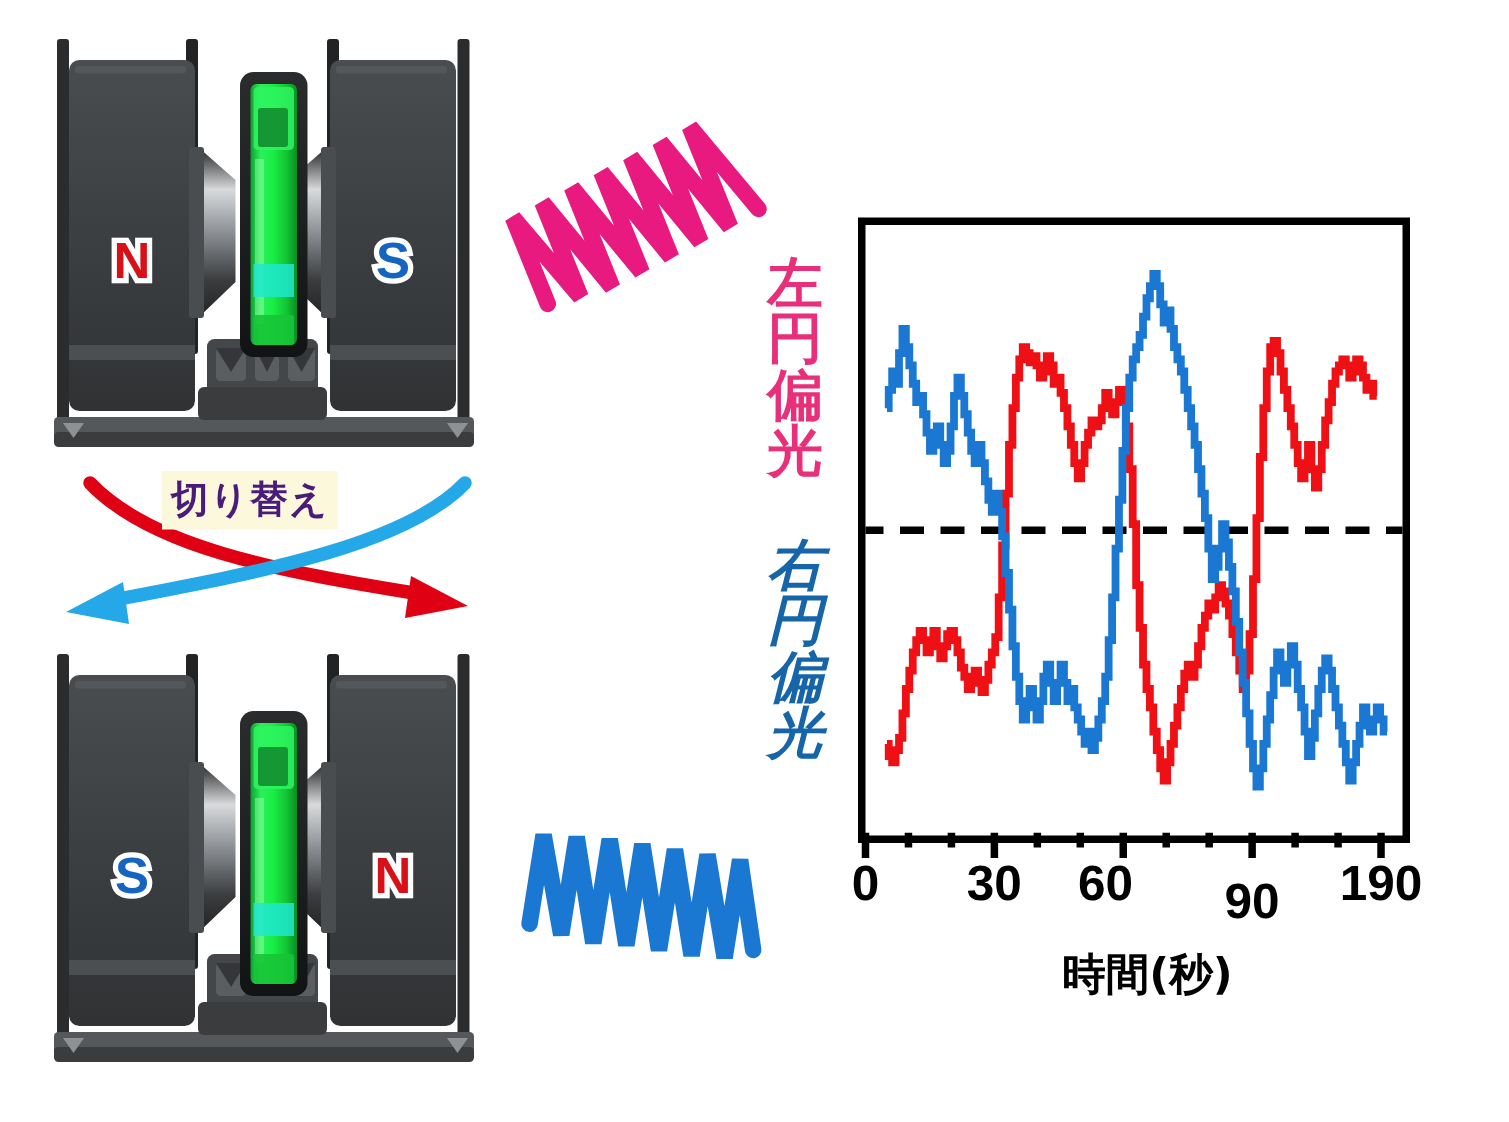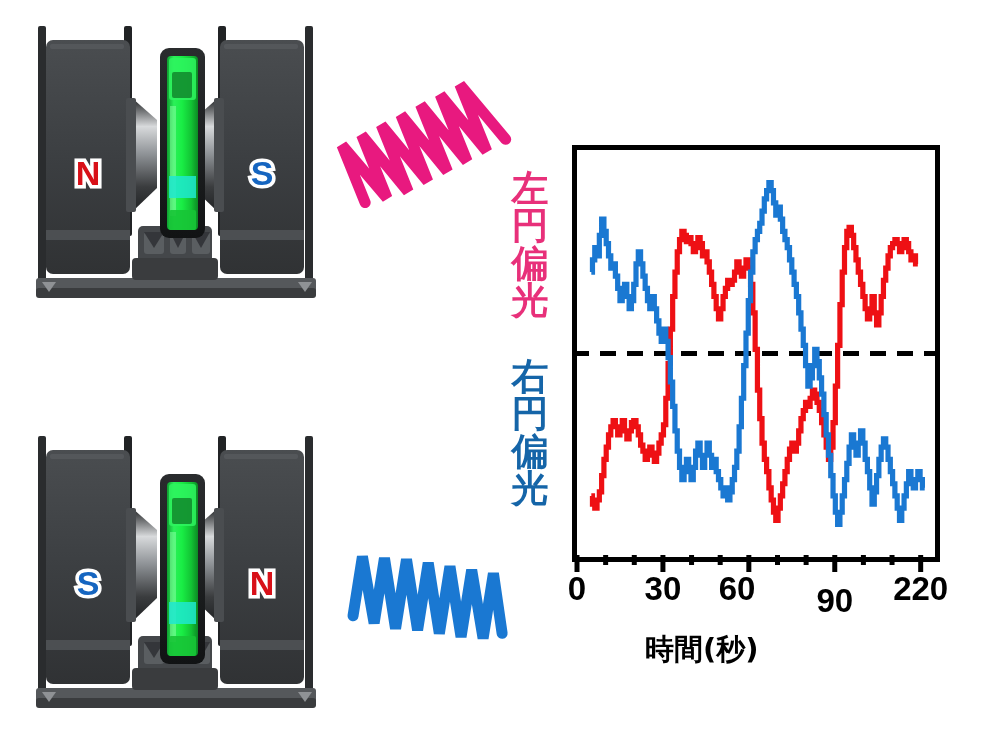--- a/index.html
+++ b/index.html
@@ -25,25 +25,25 @@
   .helix{position:absolute;}
 
   
   .chart{position:absolute;left:495px;top:130px;width:511px;height:560px;}
   .plot-frame{position:absolute;left:77px;top:15px;width:368px;height:417px;
       border:5px solid #000;box-sizing:border-box;background:#fff;}
   .axis-title-left{position:absolute;width:54px;text-align:center;
       font-size:37px;font-weight:bold;line-height:1.01;
       font-family:"DejaVu Sans",sans-serif;}
   .axis-title-left.lcp{left:8px;top:16px;color:#e8307a;margin-top:24px;}
-  .axis-title-left.rcp{left:8px;top:228px;color:#1565a8;}
+  .axis-title-left.rcp{left:8px;top:228px;color:#1565a8;font-style:italic;}
   .xtick-labels{position:absolute;left:60px;top:440px;width:420px;height:44px;}
   .xtick-labels span{position:absolute;font-size:33px;font-weight:bold;
       color:#000;transform:translateX(-50%);}
-  .xlabel{position:absolute;left:150px;top:500px;width:240px;
+  .xlabel{position:absolute;left:150px;top:500px;width:240px;text-align:center;
       font-size:29px;font-weight:bold;color:#000;
       font-family:"DejaVu Sans",sans-serif;}
 </style>
 </head>
 <body>
 
 <div class="stage">
 
   <div class="device" style="left:20px;top:20px;">
     <svg width="310" height="290" viewBox="0 0 310 290">
@@ -111,20 +111,31 @@
       <rect x="152" y="52" width="20" height="26" rx="2" fill="#0d7a26" opacity="0.75"></rect>
       <rect x="150" y="86" width="6" height="110" fill="#8dffa8" opacity="0.5"></rect>
       <rect x="149" y="156" width="27" height="22" fill="#1fe8d0" opacity="0.85"></rect>
       <rect x="149" y="190" width="27" height="20" rx="2" fill="#17c436" opacity="0.9"></rect>
 
       <text class="pole-label" x="68" y="165" text-anchor="middle" stroke="#ffffff" stroke-width="7" paint-order="stroke" fill="#d81018">N</text>
       <text class="pole-label" x="242" y="165" text-anchor="middle" stroke="#ffffff" stroke-width="7" paint-order="stroke" fill="#1565c0">S</text>
     </svg>
   </div>
 
+  <div class="switch-block">
+    <svg width="310" height="130" viewBox="0 0 310 130">
+
+      <path d="M30 22 C 70 64, 150 80, 250 96" fill="none" stroke="#e00014" stroke-width="9" stroke-linecap="round"></path>
+      <polygon points="244,84 282,104 240,112" fill="#e00014"></polygon>
+
+      <path d="M280 22 C 240 64, 140 82, 46 100" fill="none" stroke="#24a8e8" stroke-width="9" stroke-linecap="round"></path>
+      <polygon points="52,88 14,108 56,116" fill="#24a8e8"></polygon>
+    </svg>
+    <div class="switch-text">切り替え</div>
+  </div>
 
   <div class="helix" style="left:332px;top:58px;">
     <svg width="185" height="165" viewBox="0 0 185 165">
       <g transform="rotate(-22 92 82)" fill="none" stroke="#e8197f" stroke-width="11" stroke-linecap="round">
         <path d="M14 118 L14 56 L36 122 L36 54 L58 124 L58 52 L80 122 L80 50 L102 120 L102 48 L124 118 L124 46 L146 116 L146 44 L168 112"></path>
       </g>
     </svg>
   </div>
 
   <div class="device" style="left:20px;top:430px;">
@@ -210,19 +221,19 @@
           <line x1="368.40000000000003" x2="368.40000000000003" y1="0" y2="10" stroke="#000" stroke-width="5"></line>
           <line x1="397.04" x2="397.04" y1="0" y2="10" stroke="#000" stroke-width="5"></line>
         </g>
     </svg>
 
     <div class="xtick-labels">
         <span style="left: 22px; top: 0px;">0</span>
         <span style="left: 107.92px; top: 0px; text-align: center;">30</span>
         <span style="left: 182px; top: 0px;">60</span>
         <span style="left: 279.76px; top: 12px;">90</span>
-        <span style="left: 365.68px; top: 0px;">220</span>
+        <span style="left: 365.68px; top: 0px;">190</span>
       </div>
 
     <div class="xlabel">時間(秒)</div>
   </div>
 
 </div>
 
 </body></html>

